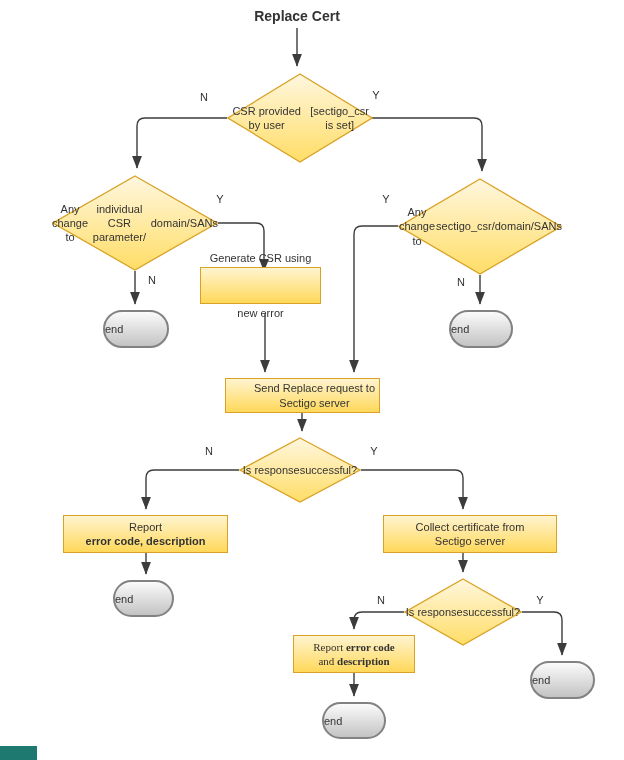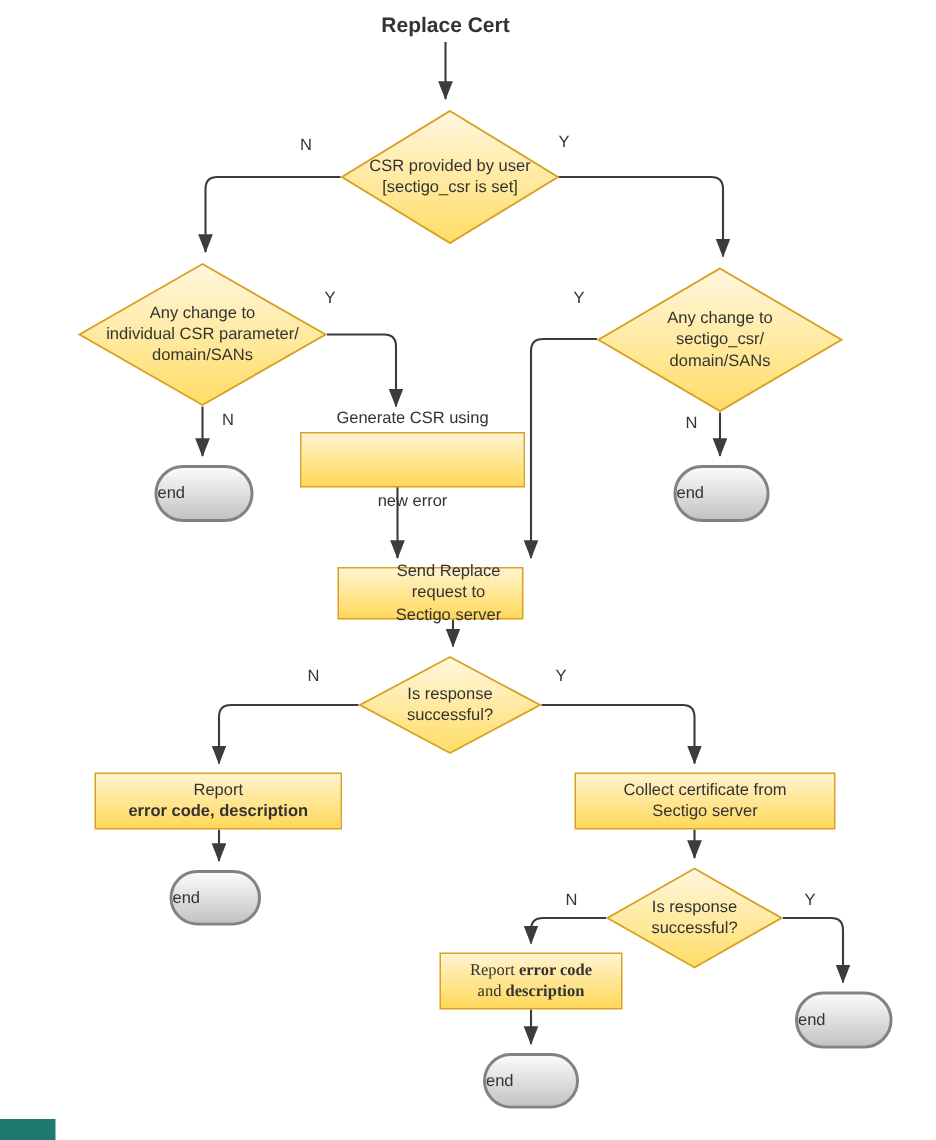--- a/index.html
+++ b/index.html
@@ -10,21 +10,20 @@
     background: #ffffff;
     font-family: "Liberation Sans", sans-serif;
     color: #333333;
     overflow: hidden;
   }
   #edges { position: absolute; left: 0; top: 0; width: 624px; height: 760px; }
   .abs { position: absolute; }
   .node-text {
     position: absolute;
     display: flex;
-    flex-direction: column;
     align-items: center;
     justify-content: center;
     text-align: center;
     font-size: 11px;
     line-height: 1.3;
     color: #333333;
     pointer-events: none;
   }
   .box {
     position: absolute;
@@ -132,26 +131,26 @@
 
   <svg class="abs" style="left:398px; top:178px;" width="164" height="97" viewBox="0 0 164 97">
     <polygon points="82,1 163,48.5 82,96 1,48.5" fill="url(#gy)" stroke="#D9A226" stroke-width="1.3"></polygon>
   </svg>
   <div class="node-text" style="left:398px; top:178px; width:164px; height:97px;">
     <span>Any change to</span>
     <span>sectigo_csr/</span>
     <span>domain/SANs</span>
   </div>
 
-  <div class="box" style="left:200px; top:288px; width:150px; height:37px;gap:41px;">
+  <div class="box" style="left:200px; top:267px; width:121px; height:37px;gap:41px;">
     <span>Generate CSR using</span>
     <span>new error</span>
   </div>
 
-  <div class="box" style="left:225px; top:378px; width:124px; height:35px;padding-left:24px;">
+  <div class="box" style="left:225px; top:378px; width:155px; height:35px;padding-left:24px;">
     <span>Send Replace request to</span>
     <span>Sectigo server</span>
   </div>
 
   <svg class="abs" style="left:239px; top:437px;" width="122" height="66" viewBox="0 0 122 66">
     <polygon points="61,1 121,33 61,65 1,33" fill="url(#gy)" stroke="#D9A226" stroke-width="1.3"></polygon>
   </svg>
   <div class="node-text" style="left:239px; top:437px; width:122px; height:66px;">
     <span>Is response</span>
     <span>successful?</span>

